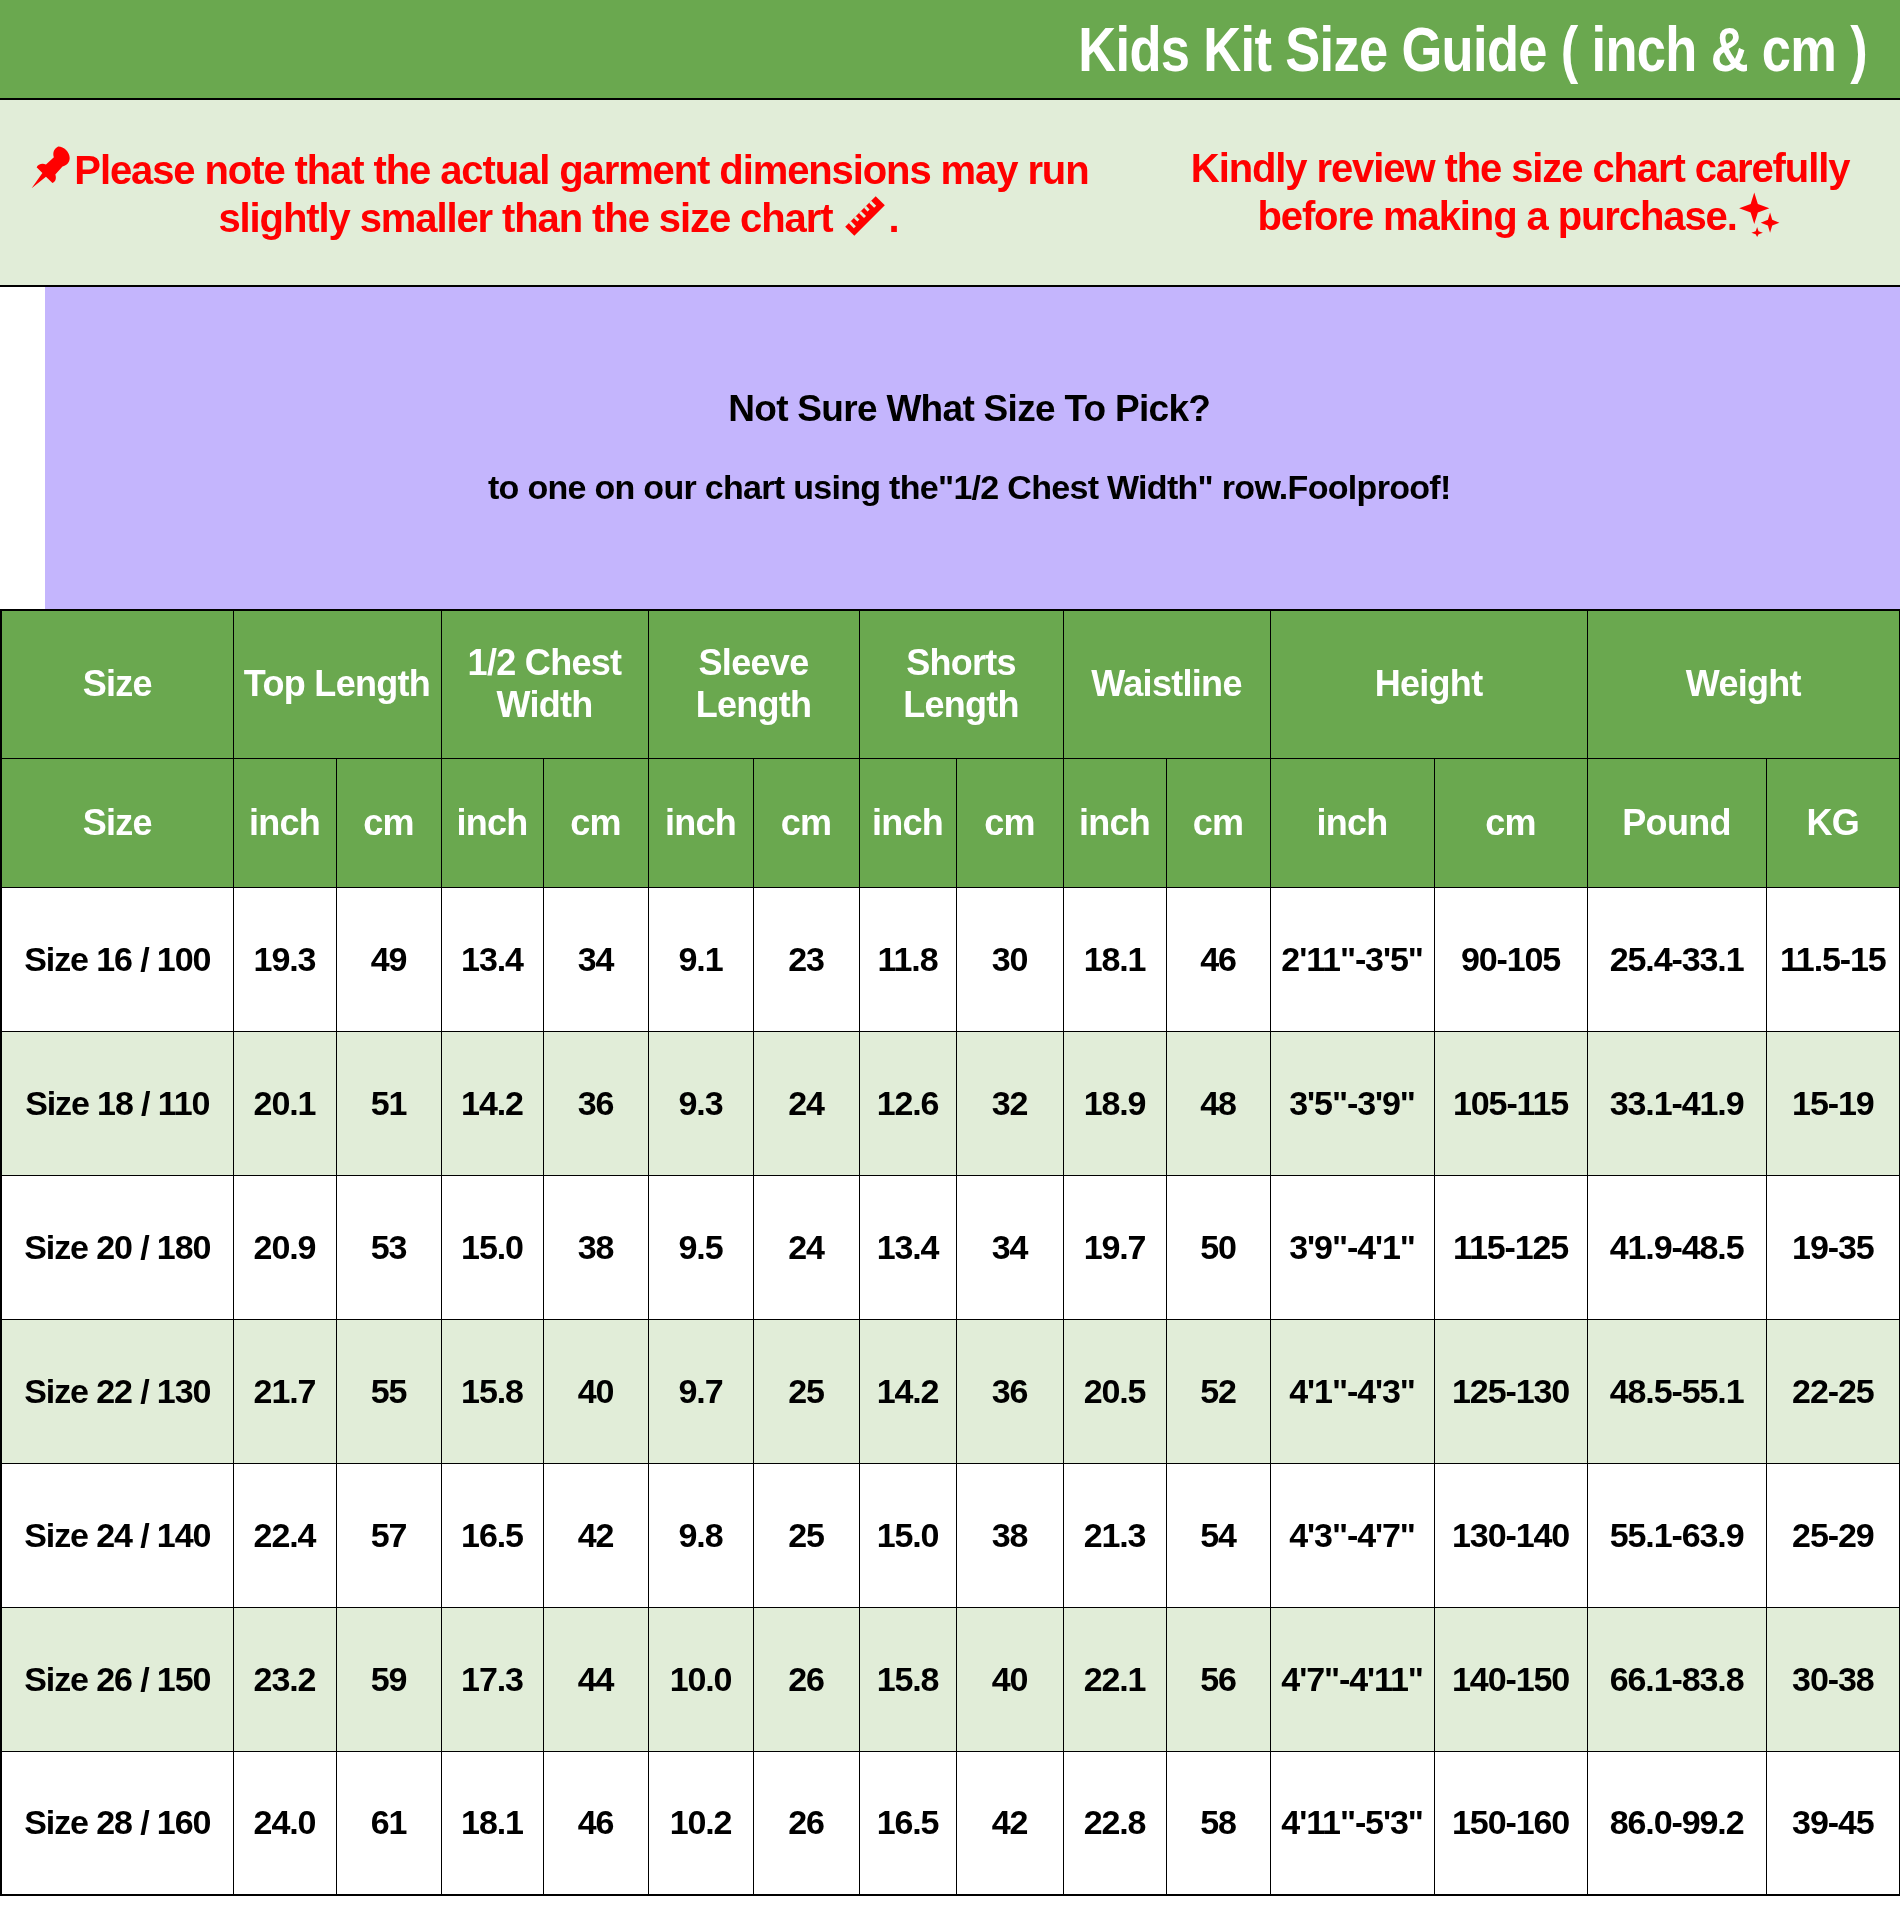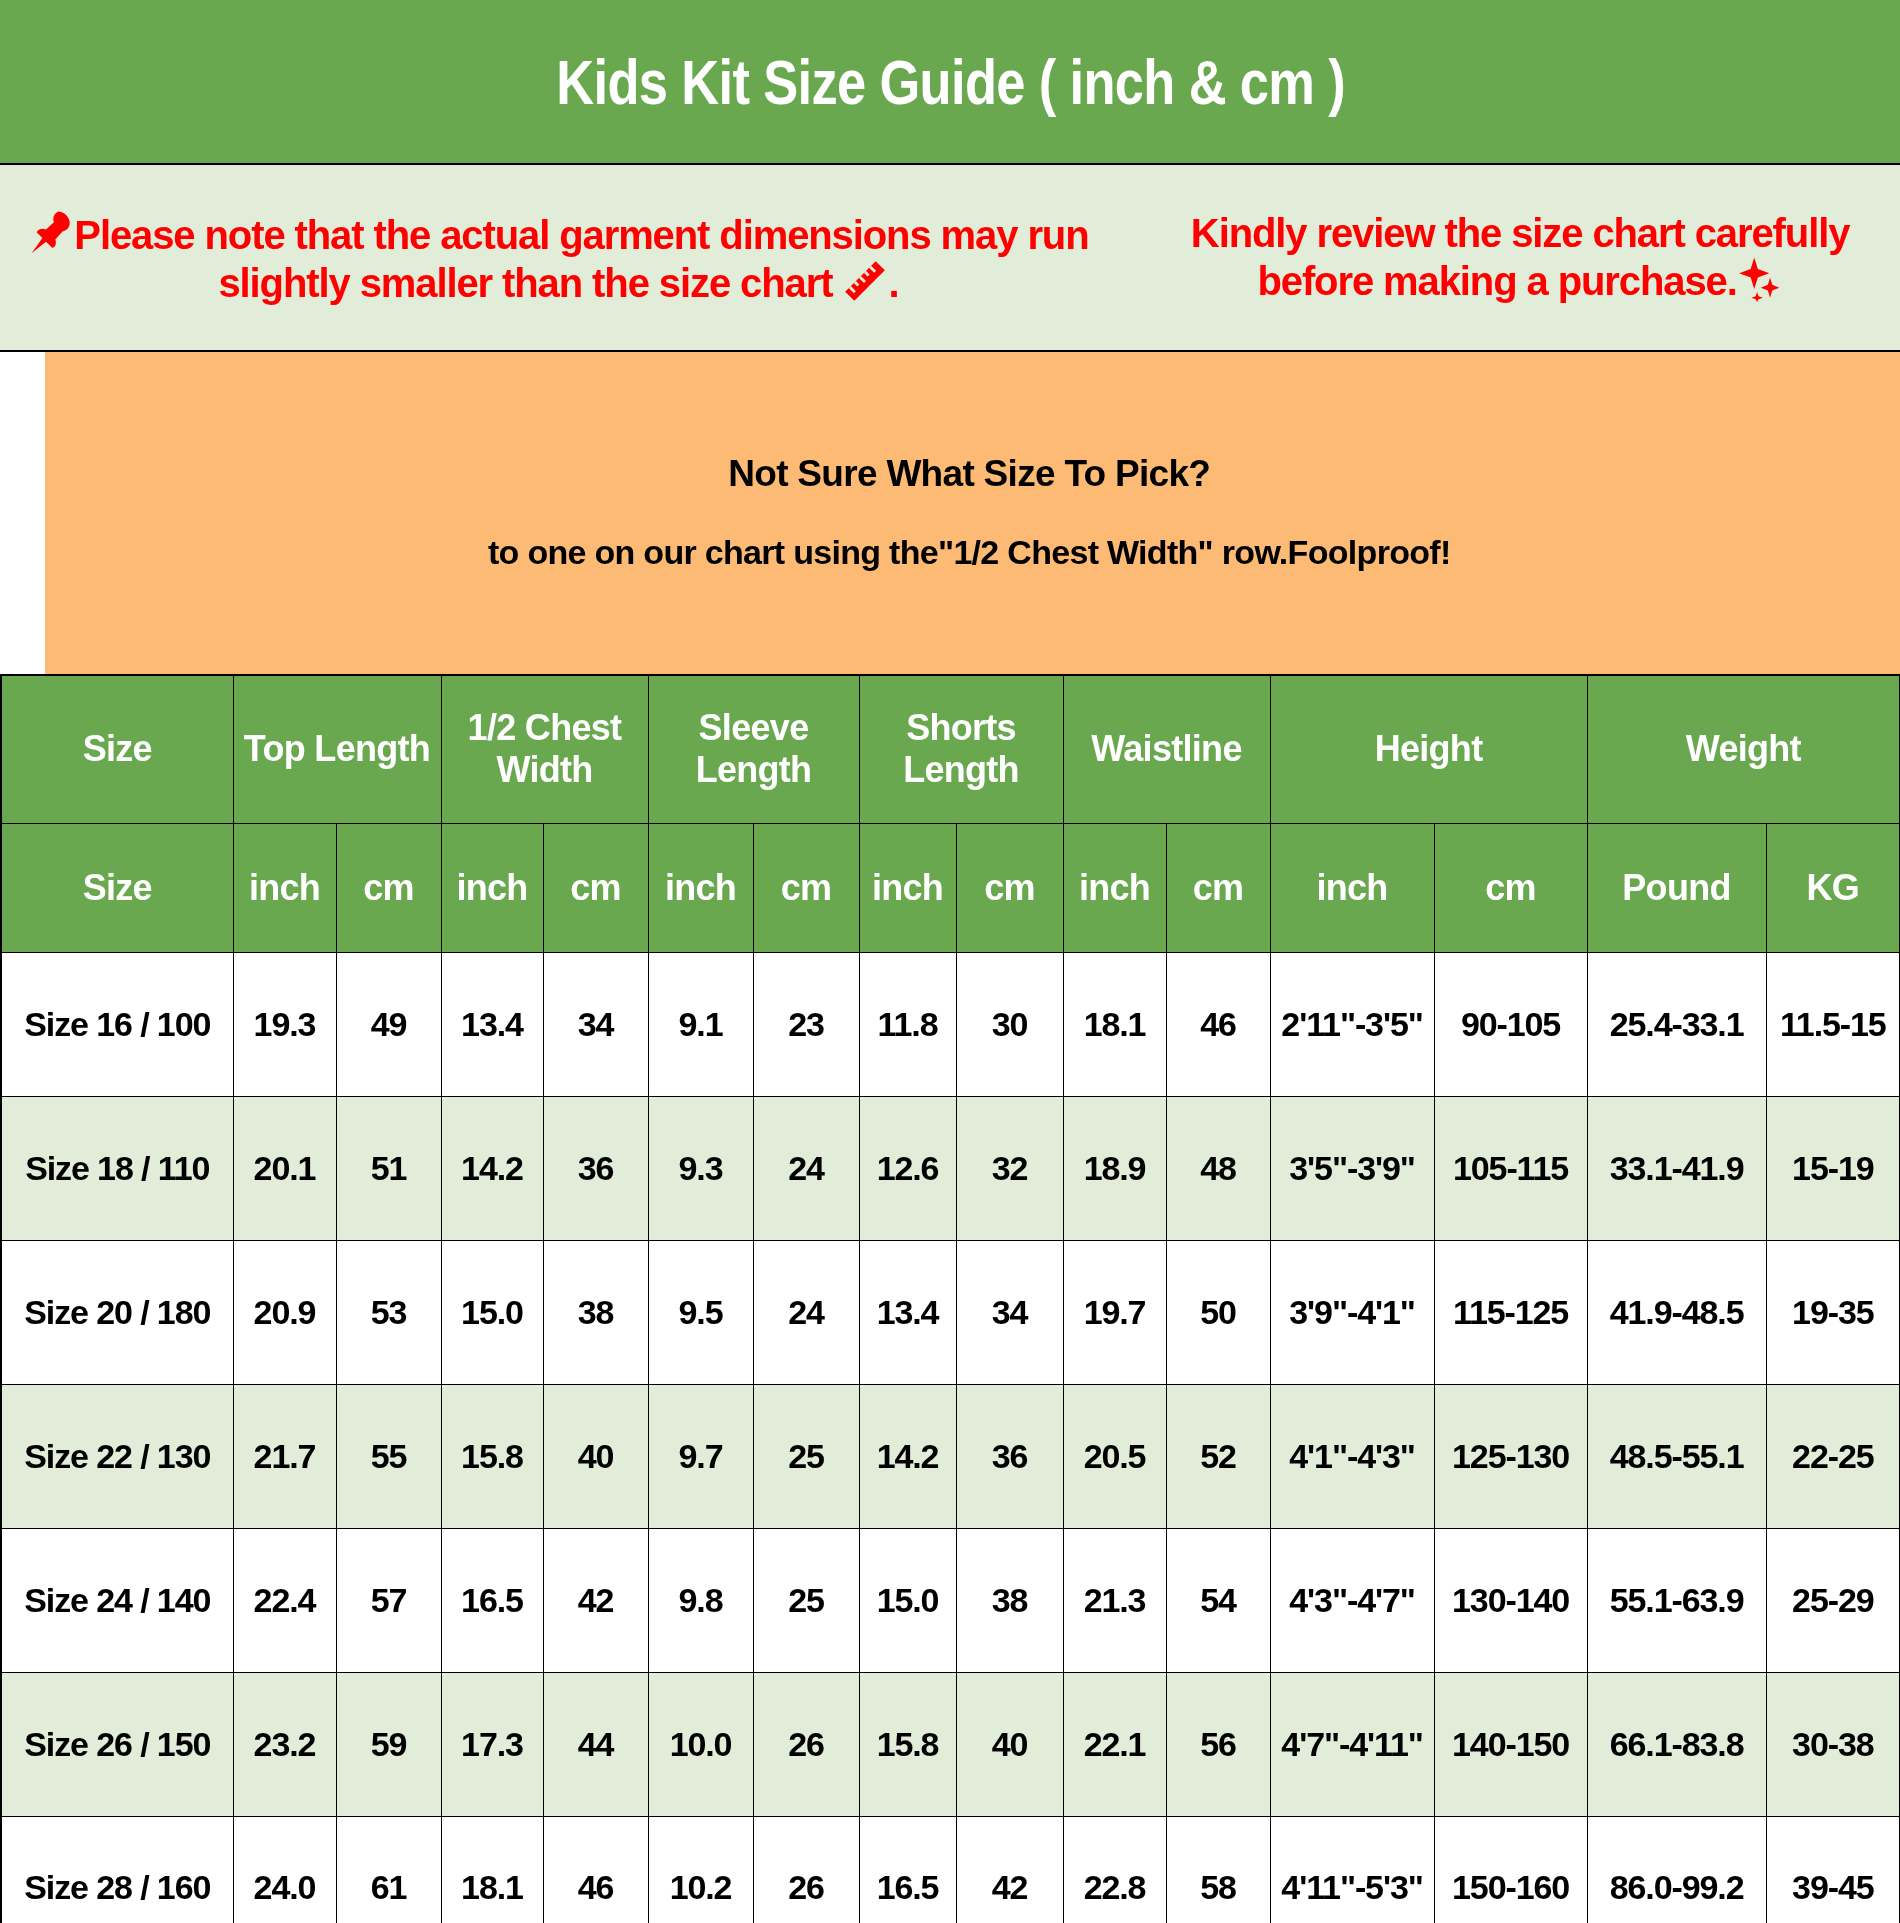--- a/index.html
+++ b/index.html
@@ -7,26 +7,26 @@
   body {
     width: 1901px;
     font-family: "Liberation Sans", sans-serif;
     background: #ffffff;
     color: #000;
   }
   .page { width: 1901px; }
 
   
   .banner {
-    height: 165px;
+    height: 100px;
     background: #6aa84f;
     border-bottom: 2.2px solid #000;
     display: flex;
     align-items: center;
-    justify-content: center;
+    justify-content: flex-end;
   }
   .banner h1 {
     margin: 0;
     color: #ffffff;
     font-size: 57px;
     font-weight: 700;
     letter-spacing: -0.7px;
     transform: scale(0.92, 1.12);
   }
 
@@ -45,21 +45,21 @@
     font-size: 40px;
     letter-spacing: -1.1px;
     text-align: center;
   }
   .notice p { margin: 0; }
   .notice .ico { height: 46px; width: auto; vertical-align: -7.5px; }
 
   
   .help {
     min-height: 322px;
-    background: #fdba74;
+    background: #c4b5fd;
     display: flex;
     align-items: center;
     padding: 7.5px 15px 7.5px 7.5px;
     margin-left: 45px;
   }
   .help-text {
     flex: 1;
     text-align: center;
     font-weight: 700;
     font-size: 34px;

